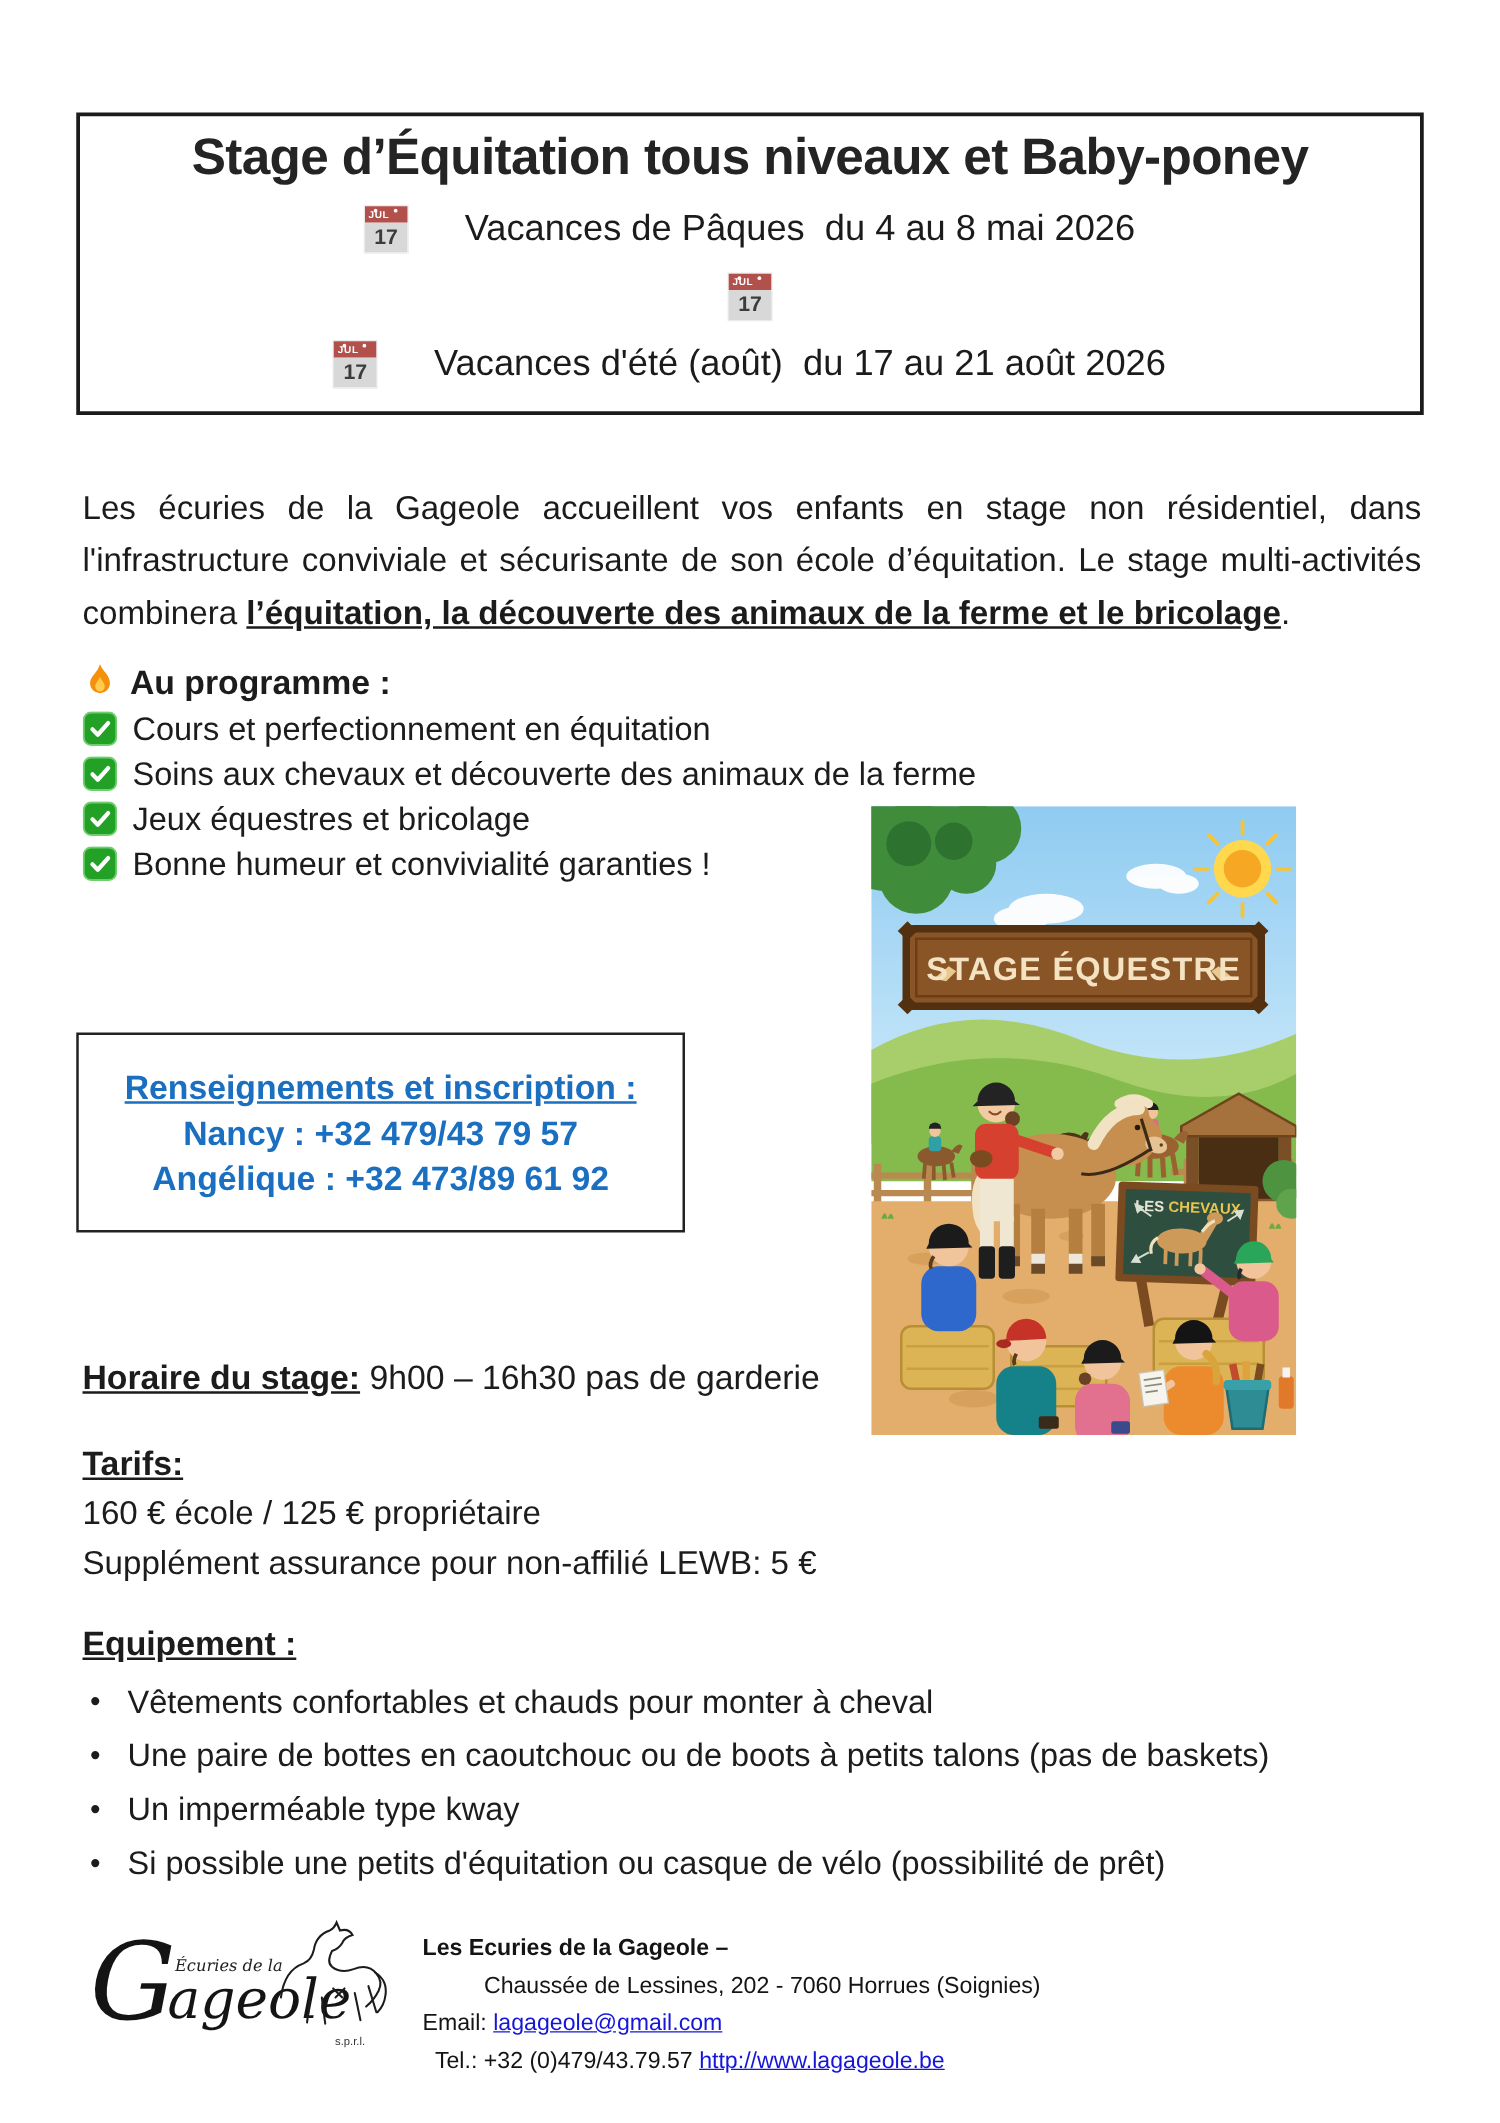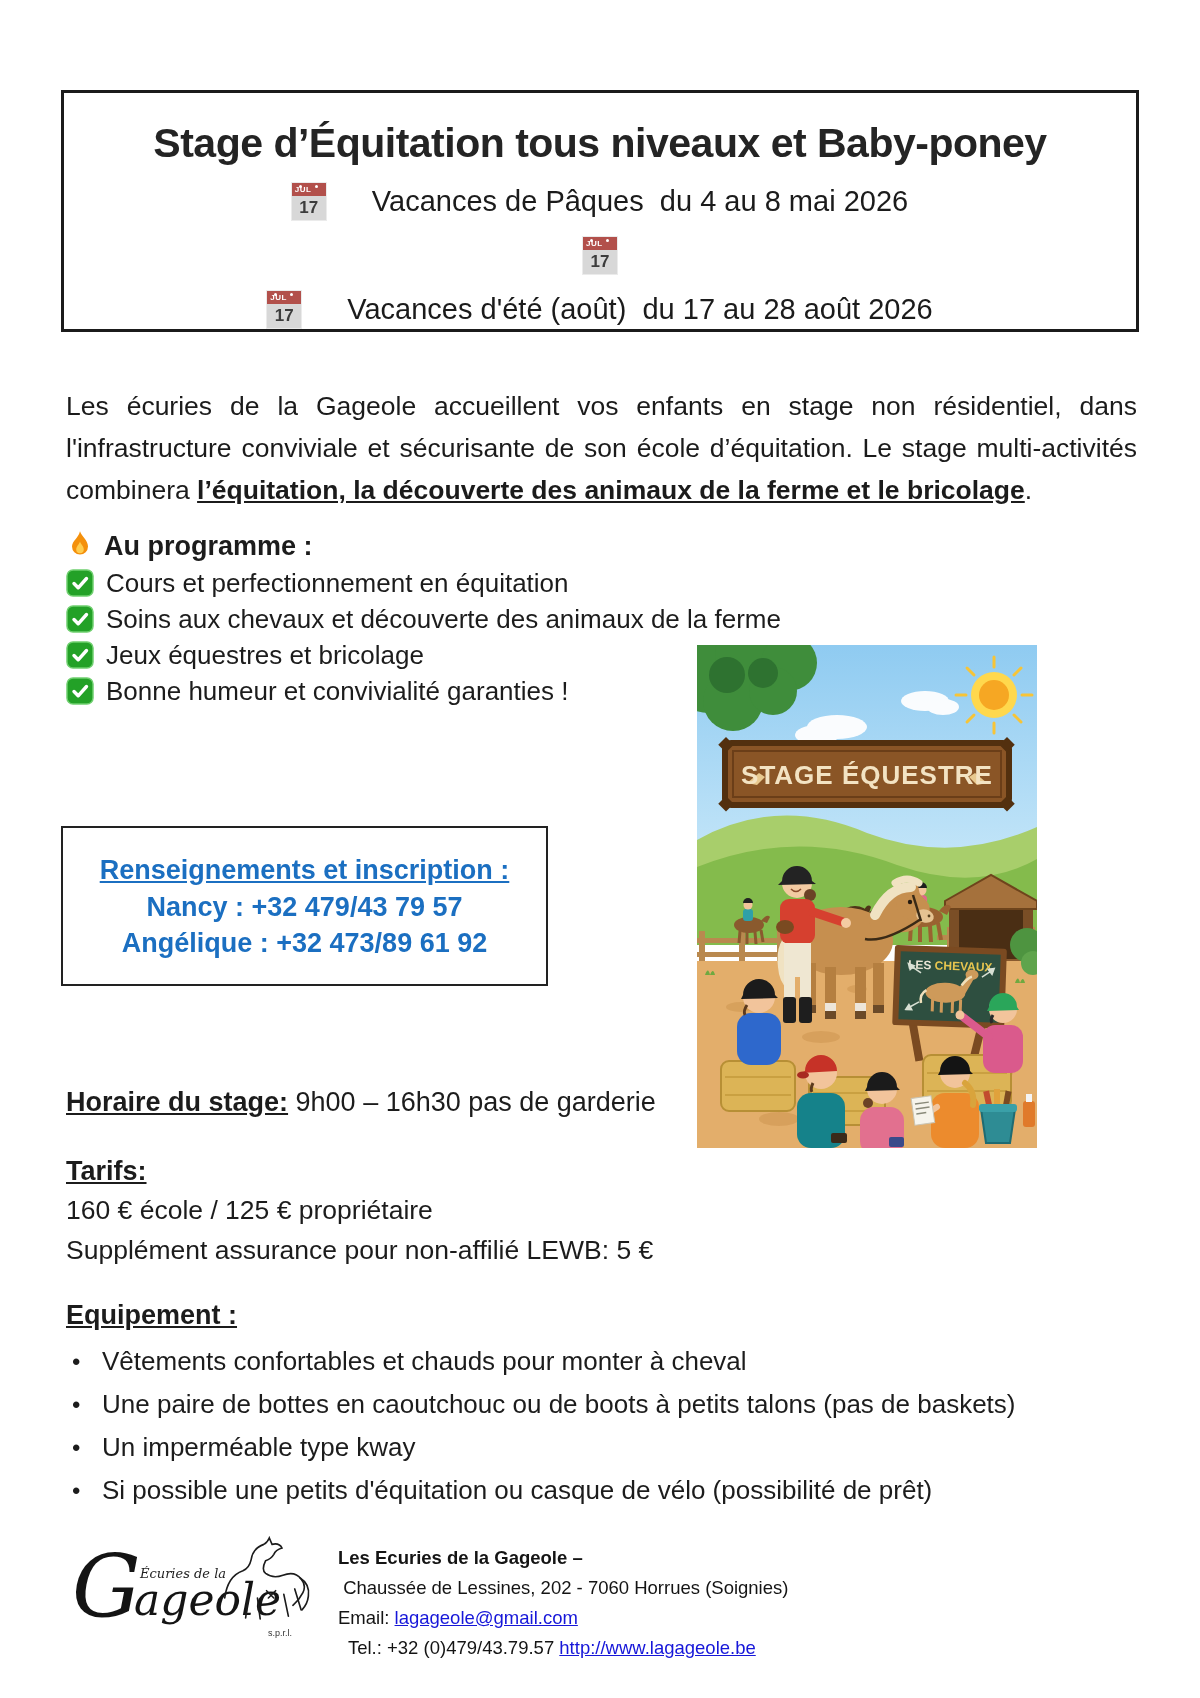--- a/index.html
+++ b/index.html
@@ -5,21 +5,21 @@
   html,body{margin:0;padding:0;background:#ffffff;}
   .page{
     position:relative;width:1200px;height:1698px;background:#ffffff;
     font-family:"Liberation Sans","DejaVu Sans",sans-serif;color:#1c1c1c;
     overflow:hidden;margin:0 auto;
   }
   
   .header-box{
     position:absolute;left:61px;top:90px;width:1078px;height:242px;
     border:3px solid #1b1b1b;box-sizing:border-box;
-    display:flex;flex-direction:column;align-items:center;padding-top:27px;
+    display:flex;flex-direction:column;align-items:center;padding-top:9px;
   }
   .title{
     font-size:41px;font-weight:bold;color:#242424;letter-spacing:-0.5px;
     white-space:nowrap;
   }
   .sessions{display:flex;flex-direction:column;align-items:center;gap:17px;margin-top:16px;}
   .session-line{display:flex;align-items:center;gap:46px;}
   .session-label{font-size:29px;color:#1b1b1b;white-space:pre;}
   
   .cal{width:34px;height:37px;box-shadow:0 0 0 1px rgba(0,0,0,0.08);flex:0 0 auto;}
@@ -113,21 +113,21 @@
       </div>
       <div class="session-line">
         <div class="cal">
           <div class="cal-top">
               <span class="pin p1"></span>
               <span class="pin p2"></span>
               <span>JUL</span>
             </div>
           <div class="cal-body">17</div>
         </div>
-        <span class="session-label">Vacances d'été (août)  du 17 au 28 août 2026</span>
+        <span class="session-label">Vacances d'été (août)  du 17 au 21 août 2026</span>
       </div>
     </div>
   </div>
 
   <p class="intro"><span>Les écuries de la Gageole accueillent vos enfants en stage non résidentiel, dans l'infrastructure conviviale et sécurisante de son école d’équitation. Le stage multi-activités combinera </span><span class="hl">l’équitation, la découverte des animaux de la ferme et le bricolage</span><span>.</span></p>
 
   <div class="programme">
     <div class="prog-heading">
       <svg class="icon-flame" viewBox="0 0 24 28">
         <path d="M12 1 C13.5 6 19 8.5 19 14.5 A7 7 0 0 1 5 14.5 C5 9.5 10.5 7 12 1 Z" fill="#F4900C"></path>
@@ -470,17 +470,17 @@
     <span class="logo-name">ageole</span>
     <span class="logo-sprl">s.p.r.l.</span>
     <svg class="logo-horse" viewBox="0 0 110 100" fill="none" stroke="#1c1c1c" stroke-width="1.8" stroke-linecap="round">
       <path d="M14 72 Q17 48 34 42 Q41 39 43 30 Q45 17 57 13 Q61 11 63 6 L66 13 Q74 11 77 17 Q70 19 68 24 Q65 29 59 31 Q54 41 59 45 Q67 51 78 47 Q91 42 98 51 Q104 58 100 66 Q96 74 89 80"></path>
       <path d="M40 70 L37 94 M50 72 L53 95 M79 68 L84 92 M91 62 L98 85"></path>
       <path d="M97 50 Q108 57 106 70 Q105 79 99 85"></path>
       <path d="M60 64 l8 8 M62 72 l8 -8"></path>
     </svg>
   </div>
   <div class="footer-text">
-    <div><span class="b">Les Ecuries de la Gageole –</span><span style="white-space:pre;"> Chaussée de Lessines, 202 - 7060 Horrues (Soignies)</span></div>
+    <div><span class="b">Les Ecuries de la Gageole –</span><span style="white-space:pre;margin-left:44px;"> Chaussée de Lessines, 202 - 7060 Horrues (Soignies)</span></div>
     <div><span style="white-space:pre;">Email: </span><a href="#">lagageole@gmail.com</a><span style="white-space:pre;">  Tel.: +32 (0)479/43.79.57 </span><a href="#">http://www.lagageole.be</a></div>
   </div>
 
 </div>
 
 </body></html>

